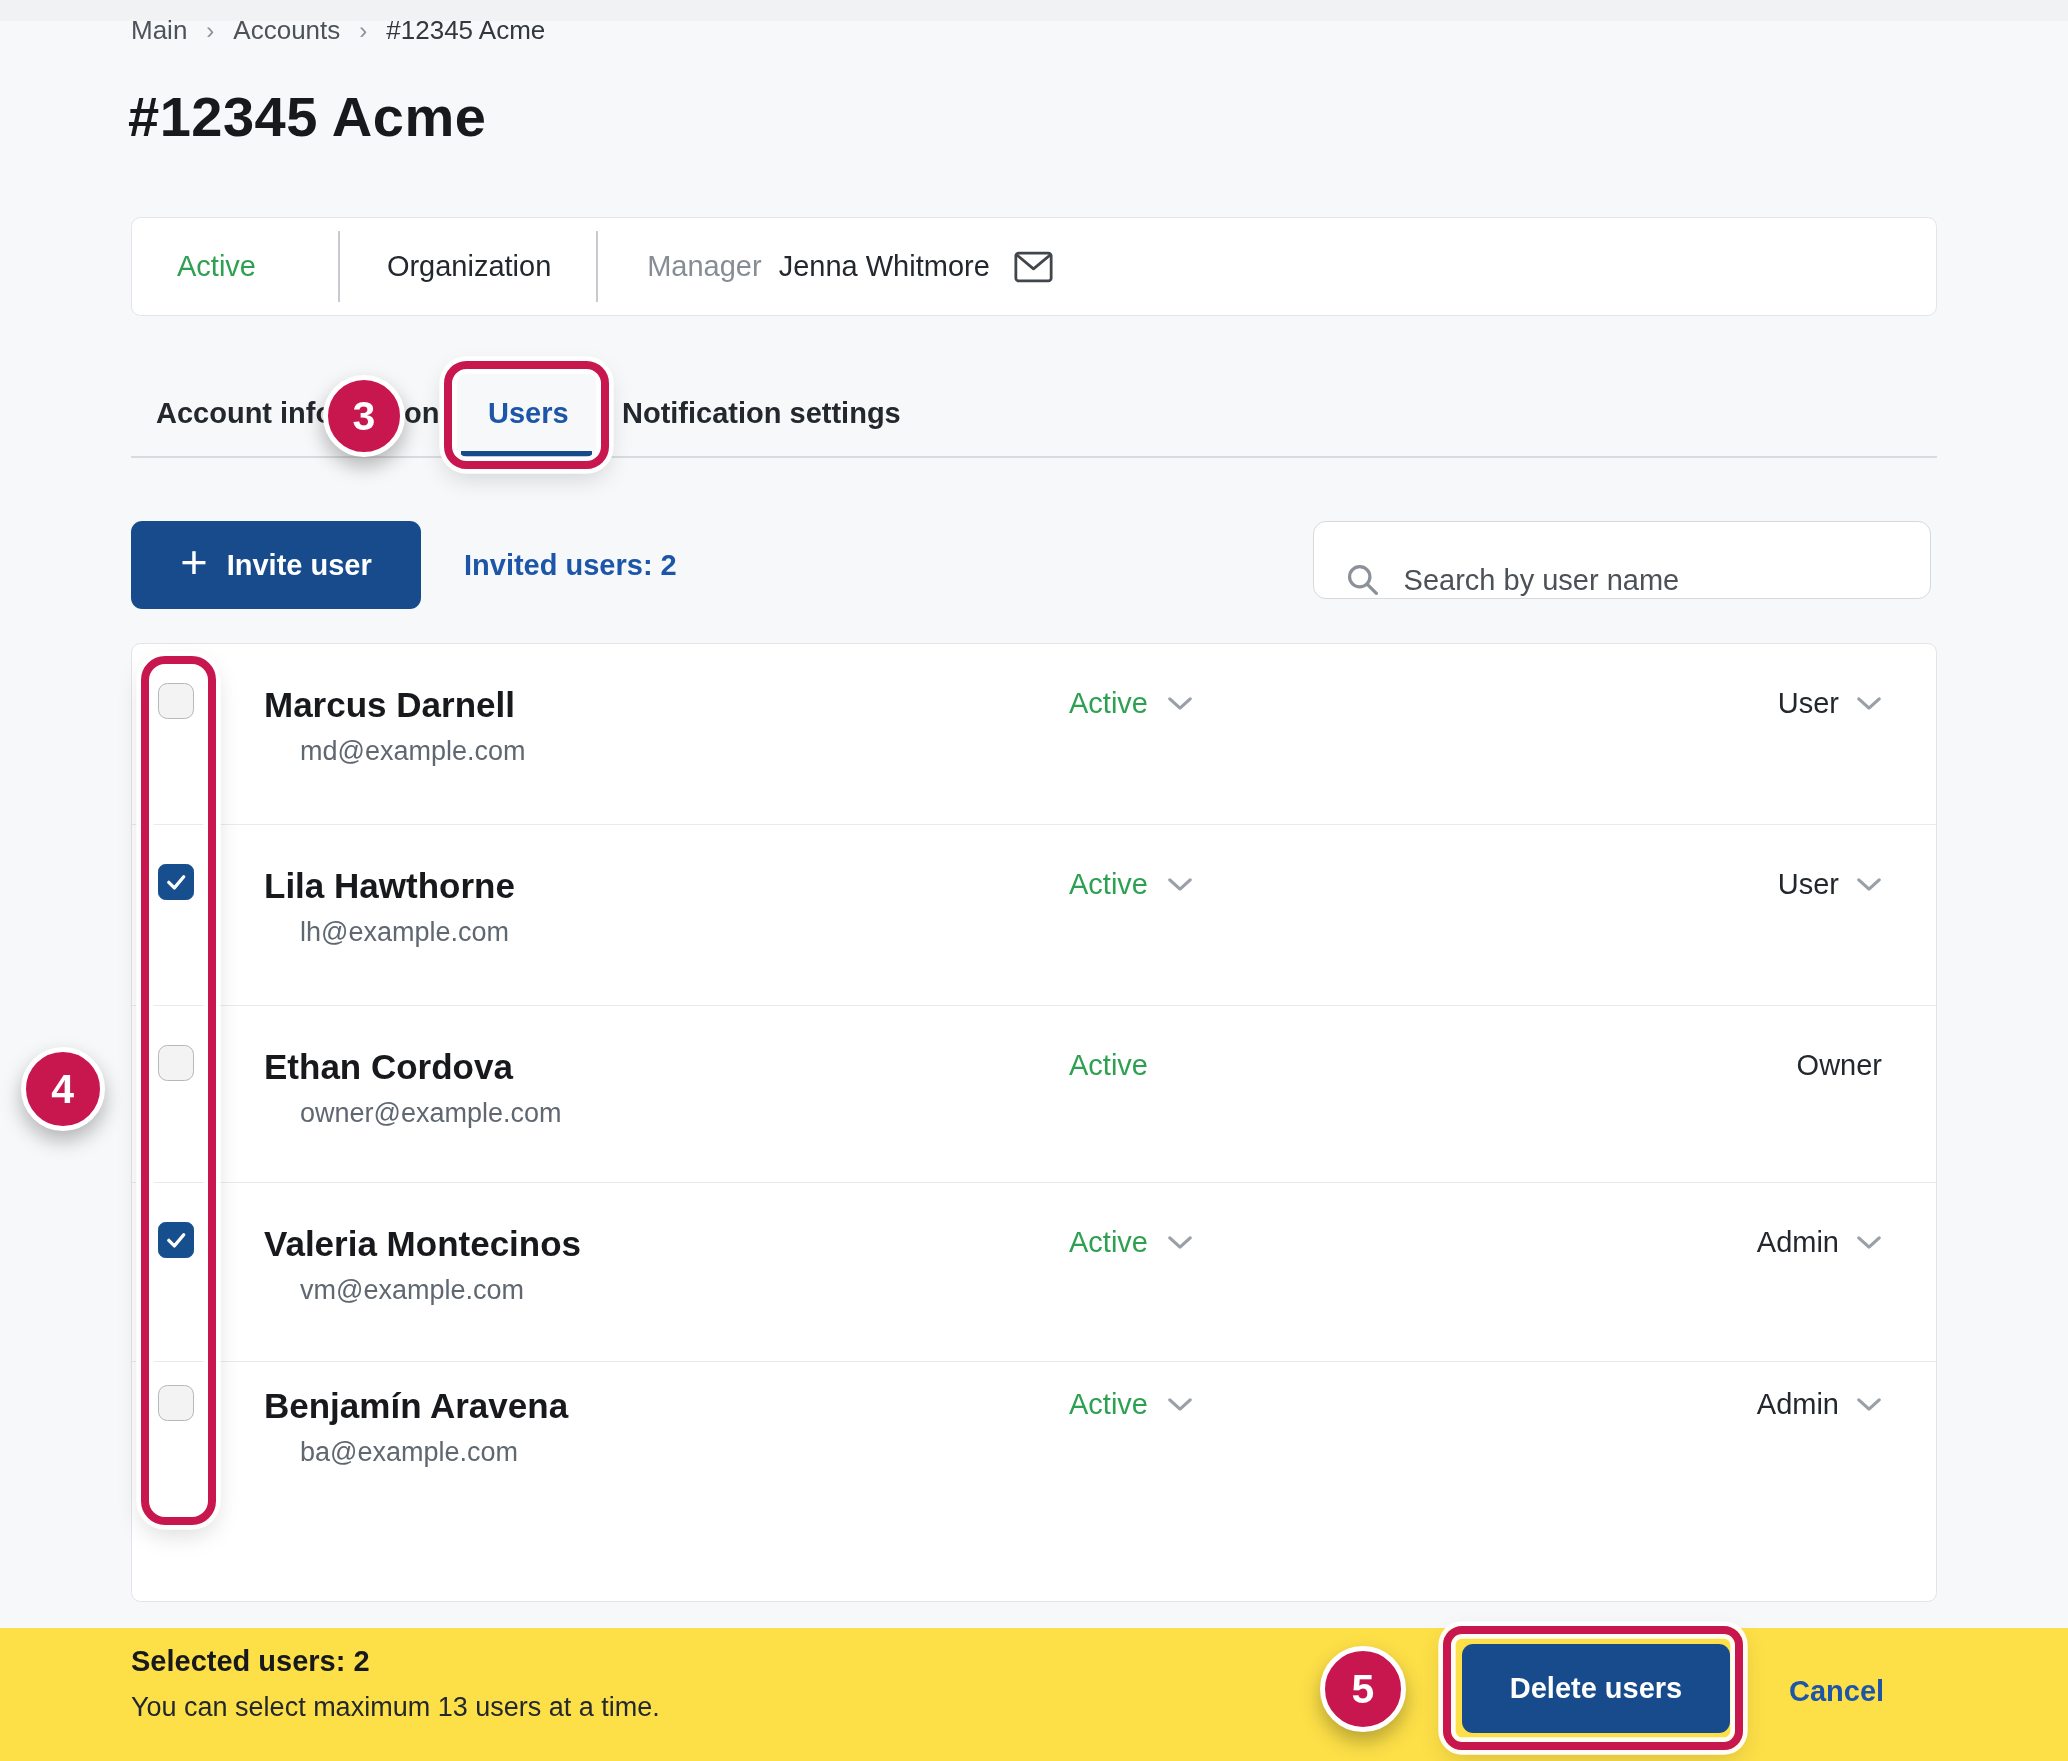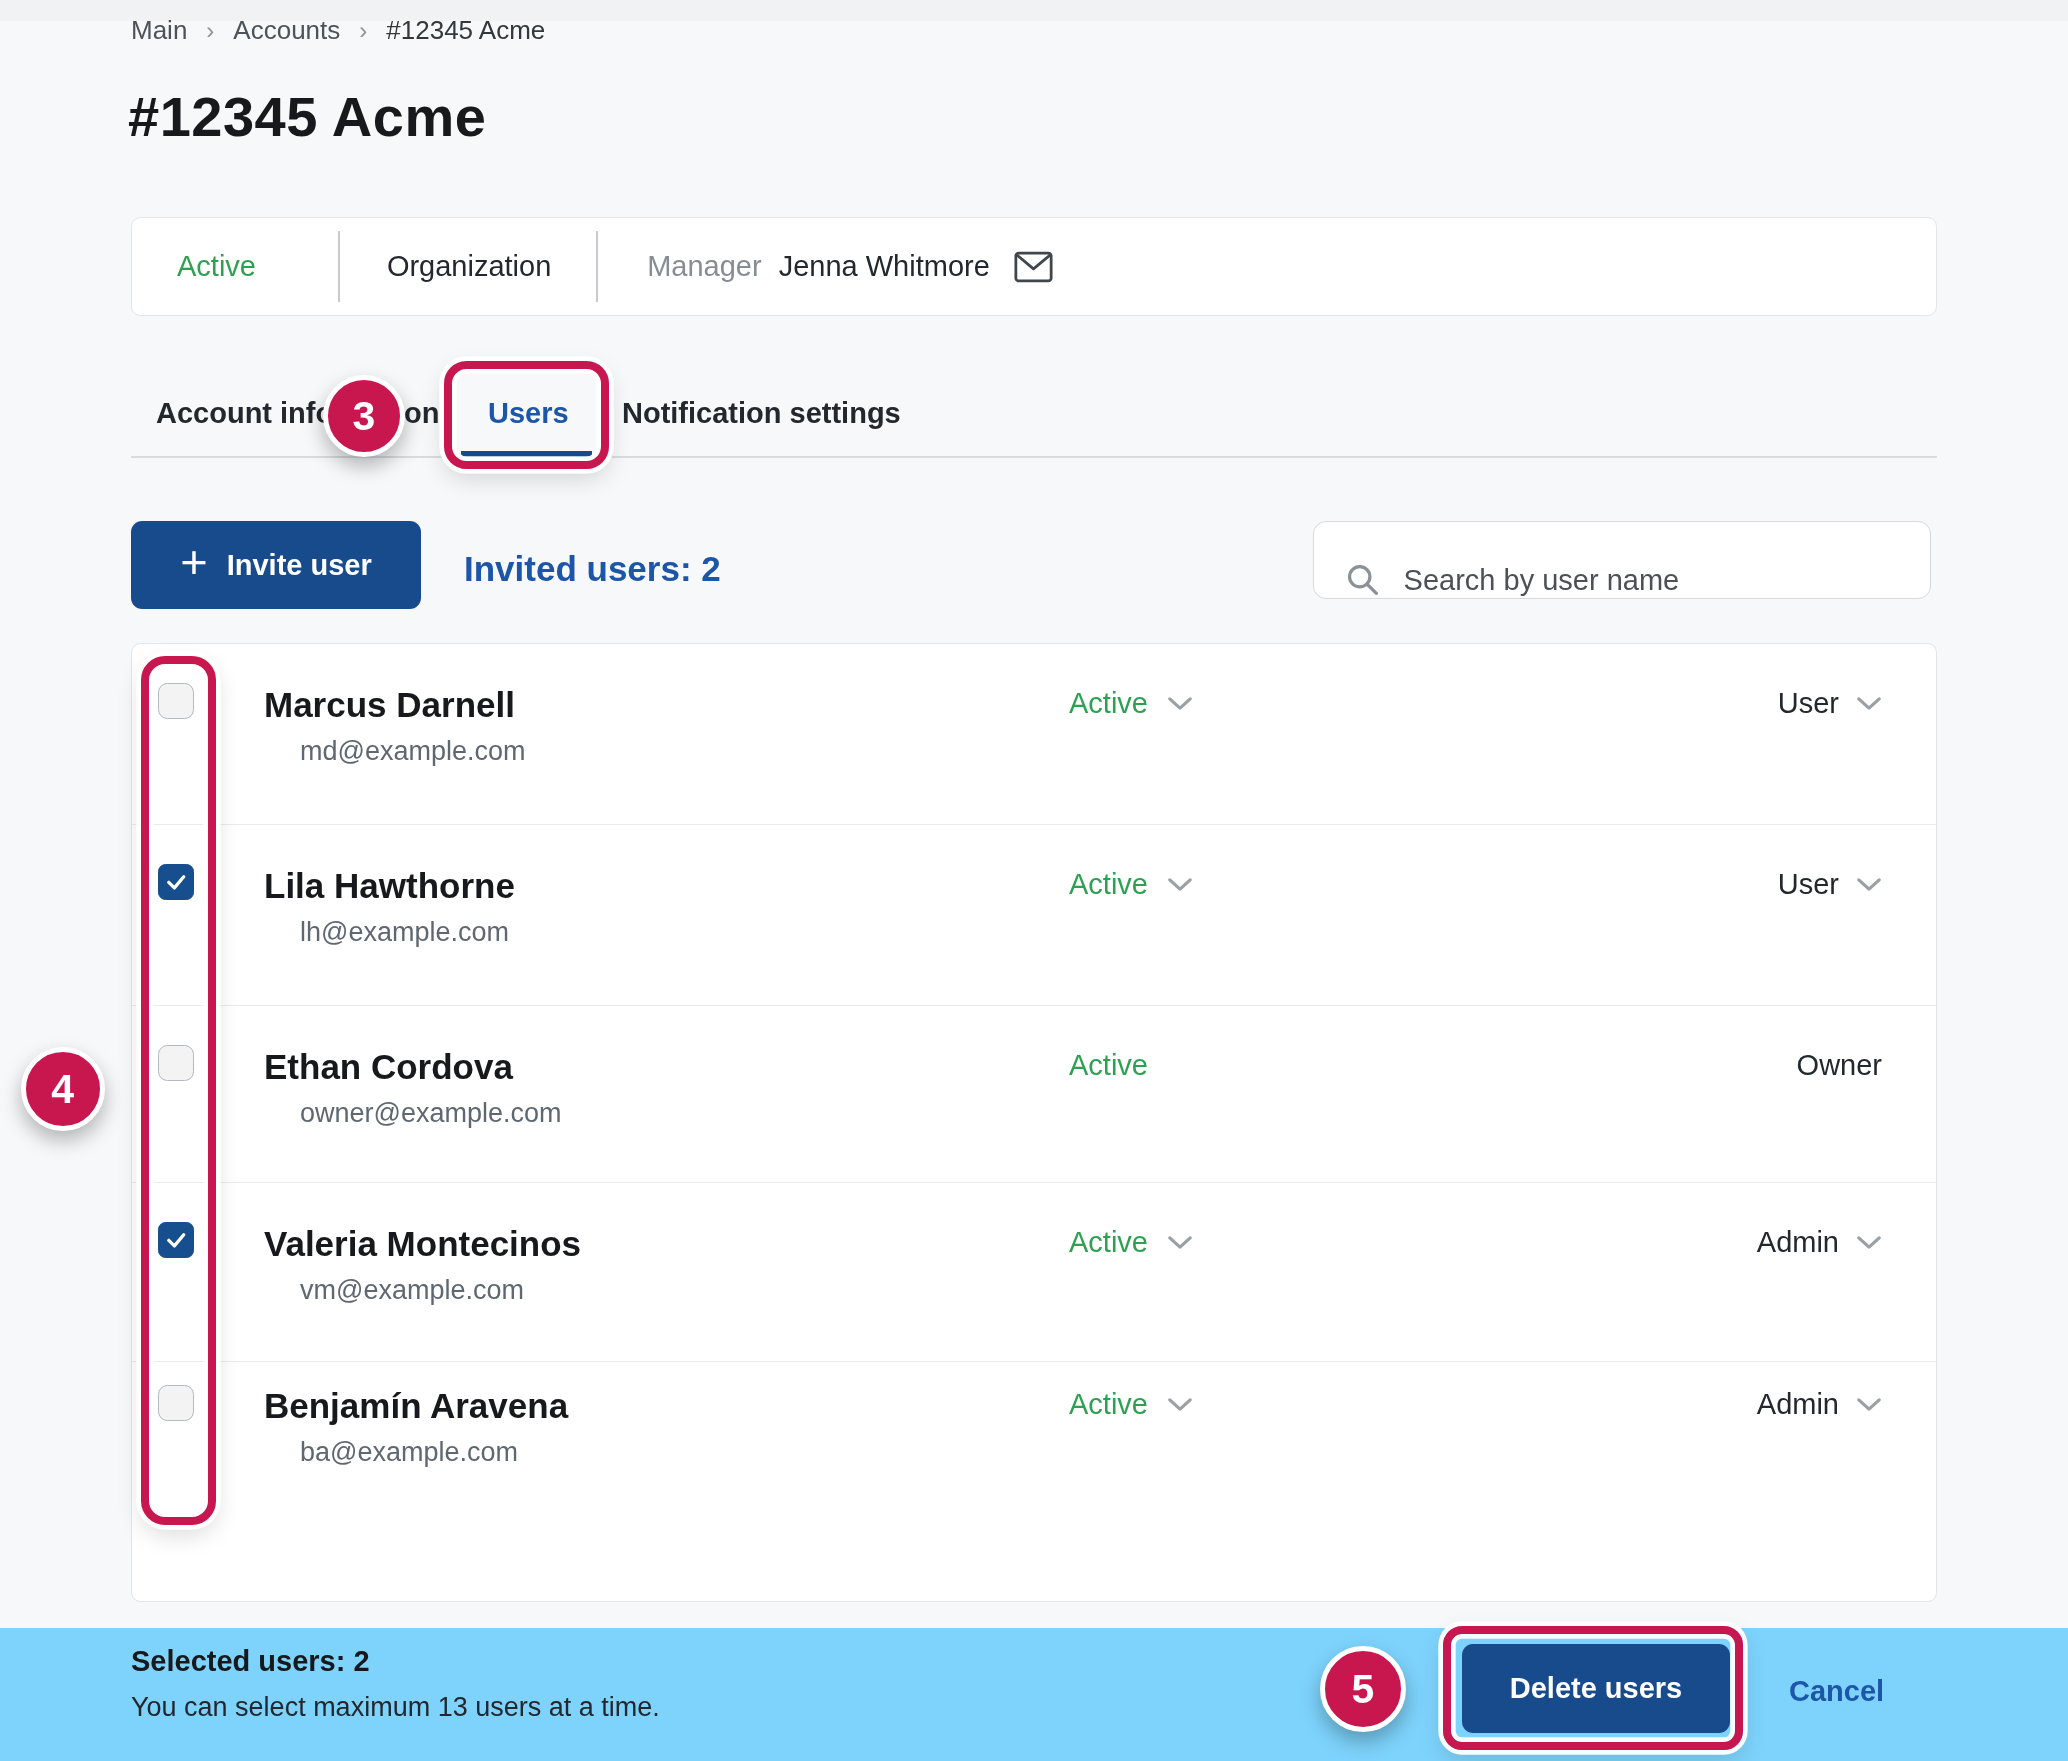--- a/index.html
+++ b/index.html
@@ -35,21 +35,21 @@
   .tab{position:absolute;top:397px;font-size:29px;font-weight:700;color:#23282e;}
   .tab.account{left:156px;}
   .tab.users{left:488px;color:#1d56a8;}
   .tab.notif{left:622px;}
   .users-underline{position:absolute;left:461px;top:451px;width:131px;height:5.6px;background:#174b8c;}
 
   
   .invite-btn{position:absolute;left:131px;top:521px;width:290px;height:88px;background:#174b8c;border-radius:11.2px;
     color:#fff;display:flex;align-items:center;justify-content:center;gap:19px;font-size:29px;font-weight:700;cursor:pointer;}
   .invite-btn .plus{font-size:47px;font-weight:300;line-height:0;margin-top:-5.6px;}
-  .invited-link{position:absolute;left:464px;top:549px;font-size:35px;font-weight:700;color:#1d56a8;cursor:pointer;}
+  .invited-link{position:absolute;left:464px;top:549px;font-size:29px;font-weight:700;color:#1d56a8;cursor:pointer;}
   .search-box{position:absolute;left:1313px;top:521px;width:618px;height:78px;box-sizing:border-box;background:#fff;
     border:1.9px solid #d8d9dd;border-radius:13px;display:flex;align-items:flex-end;}
   .search-box svg{margin-left:30px;flex:none;}
   .search-box input{border:none;outline:none;background:transparent;margin-left:20.6px;width:506px;
     font-size:29px;color:#3c4147;font-family:inherit;}
   .search-box input::placeholder{color:#4c5157;opacity:1;}
 
   
   .table-card{position:absolute;left:131px;top:643px;width:1806px;height:959px;box-sizing:border-box;
     background:#fff;border:1.9px solid #e3e4e8;border-radius:9.4px;overflow:hidden;}
@@ -77,21 +77,21 @@
   .row.h5 .status-cell,.row.h5 .access-cell{top:26px;}
 
   
   .checkbox{width:36px;height:36px;box-sizing:border-box;border-radius:9.4px;border:1.9px solid #b4b8bf;
     background:#f3f3f4;display:flex;align-items:center;justify-content:center;cursor:pointer;}
   .checkbox svg{display:none;}
   .checkbox.checked{background:#174e8e;border-color:#174e8e;border-radius:7.5px;}
   .checkbox.checked svg{display:block;}
 
   
-  .footer{position:absolute;left:0;top:1628px;width:2069px;height:133px;background:#7dd3fc;}
+  .footer{position:absolute;left:0;top:1628px;width:2069px;height:133px;background:#fde047;}
   .footer .sel{position:absolute;left:131px;top:17px;font-size:29px;font-weight:700;color:#17191c;}
   .footer .hint{position:absolute;left:131px;top:64px;font-size:27px;color:#23282e;}
   .delete-btn{position:absolute;left:1462px;top:16px;width:268px;height:89px;background:#174b8c;border-radius:11.2px;
     color:#fff;font-size:29px;font-weight:700;display:flex;align-items:center;justify-content:center;cursor:pointer;}
   .cancel-link{position:absolute;left:1789px;top:47px;font-size:29px;font-weight:700;color:#1d56a8;cursor:pointer;}
 
   
   .ann-rect{position:absolute;box-sizing:border-box;border:8.4px solid #c8174f;z-index:6;pointer-events:none;
     box-shadow:0 0 0 4.7px rgba(255,255,255,.95), inset 0 0 0 4.7px rgba(255,255,255,.95), 0 9.4px 24px rgba(0,0,0,.15);}
   .ann-rect.users-tab{left:444px;top:361px;width:165px;height:108px;border-radius:22.5px;}

